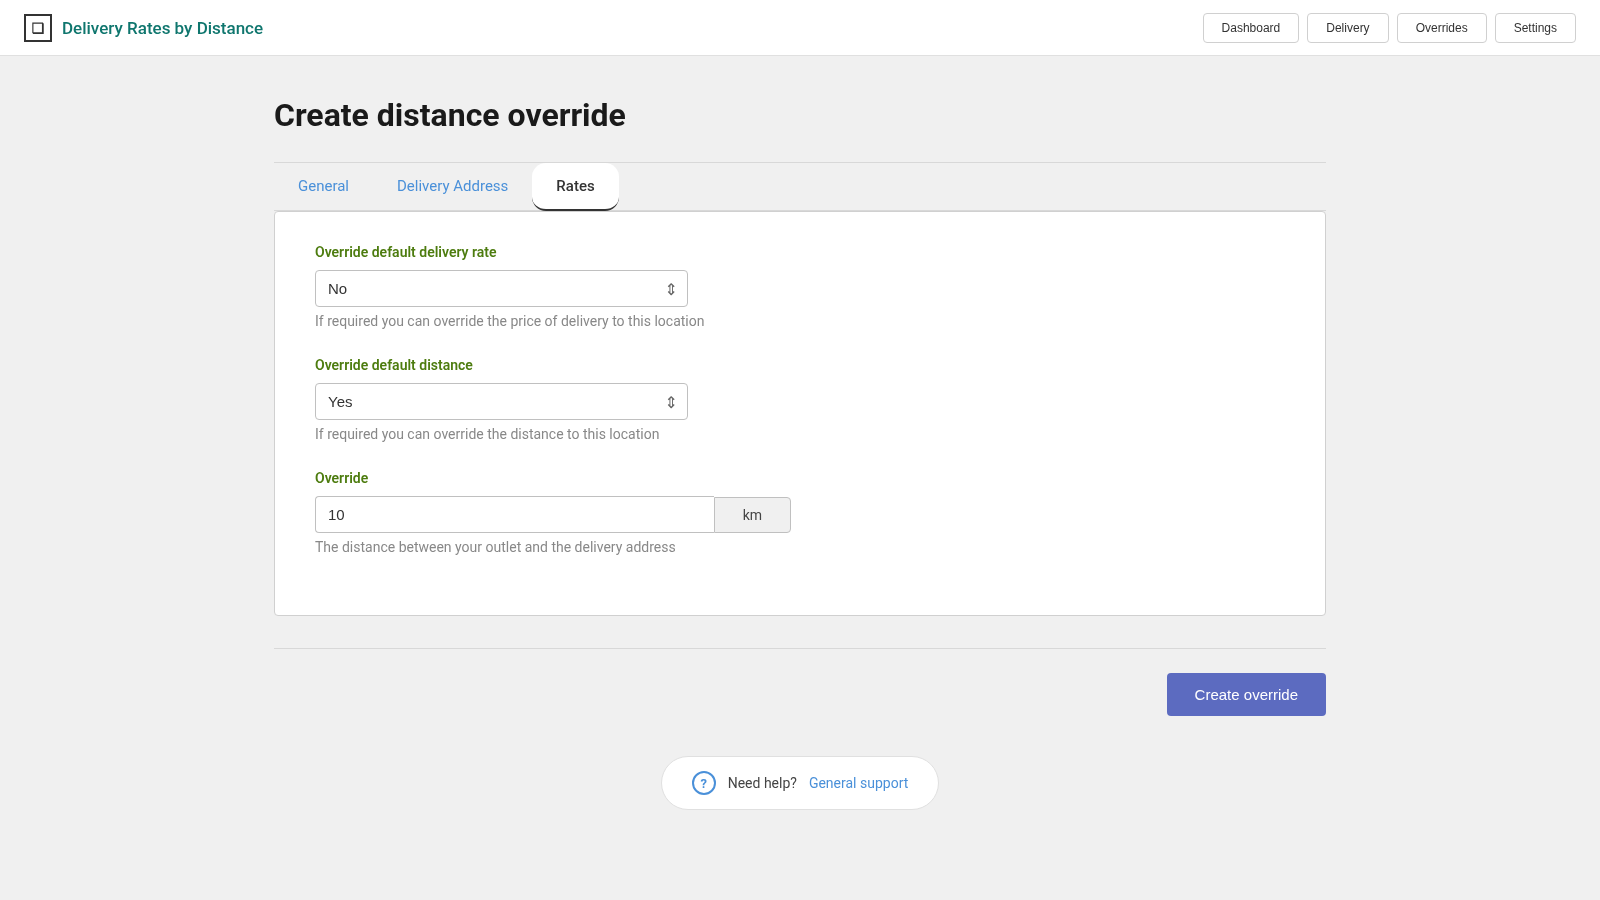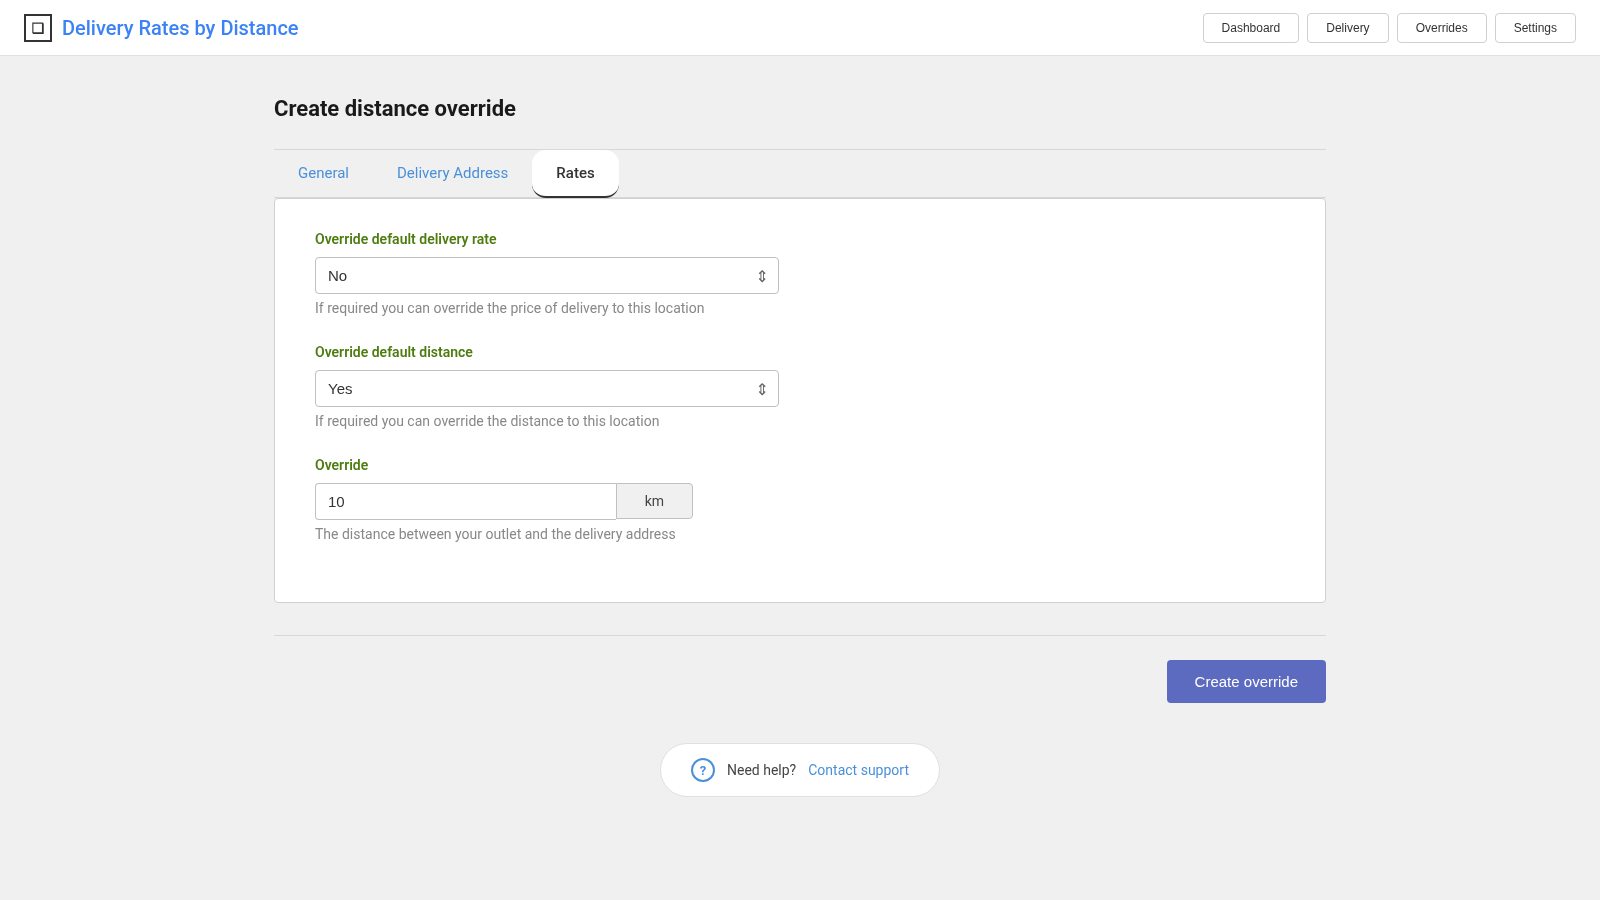--- a/index.html
+++ b/index.html
@@ -28,23 +28,23 @@
       width: 28px;
       height: 28px;
       border: 2px solid #333;
       display: flex;
       align-items: center;
       justify-content: center;
       font-size: 14px;
       font-weight: bold;
     }
     .header-title {
-      font-size: 20px;
+      font-size: 17px;
       font-weight: 500;
-      color: #3b82f6;
+      color: #0f766e;
     }
     .header-nav {
       display: flex;
       gap: 8px;
     }
     .nav-btn {
       background: #fff;
       border: 1px solid #d0d0d0;
       border-radius: 4px;
       padding: 7px 18px;
@@ -54,21 +54,21 @@
       transition: background 0.15s;
     }
 
     
     .main {
       max-width: 1100px;
       margin: 0 auto;
       padding: 40px 24px 60px;
     }
     .page-title {
-      font-size: 22px;
+      font-size: 32px;
       font-weight: 700;
       color: #1a1a1a;
       margin-bottom: 28px;
     }
     .divider {
       border: none;
       border-top: 1px solid #d8d8d8;
       margin-bottom: 0;
     }
 
@@ -116,21 +116,21 @@
     }
     .form-hint {
       font-size: 14px;
       color: #888;
       margin-top: 6px;
     }
 
     
     .select-wrapper {
       position: relative;
-      width: 464px;
+      width: 373px;
     }
     .form-select {
       width: 100%;
       padding: 9px 36px 9px 12px;
       font-size: 15px;
       border: 1px solid #c0c0c0;
       border-radius: 4px;
       appearance: none;
       background: #fff;
       color: #333;
@@ -142,22 +142,22 @@
       top: 50%;
       transform: translateY(-50%);
       pointer-events: none;
       font-size: 16px;
       color: #666;
     }
 
     
     .distance-input-row {
       display: flex;
-      align-items: flex-start;
-      width: 378px;
+      align-items: flex-end;
+      width: 476px;
       border-radius: 6px;
     }
     .distance-input {
       flex: 1;
       padding: 9px 12px;
       font-size: 15px;
       border: 1px solid #c0c0c0;
       border-right: none;
       border-radius: 4px 0 0 4px;
       color: #333;
@@ -299,16 +299,16 @@
 
   <hr class="footer-divider">
   <div class="footer-actions">
     <button class="create-override-btn">Create override</button>
   </div>
 
   <div class="help-bar">
     <div class="help-pill">
       <div class="help-icon">?</div>
       <span>Need help?</span>
-      <a class="help-link">Contact support</a>
+      <a class="help-link">General support</a>
     </div>
   </div>
 </main>
 
 </body></html>

